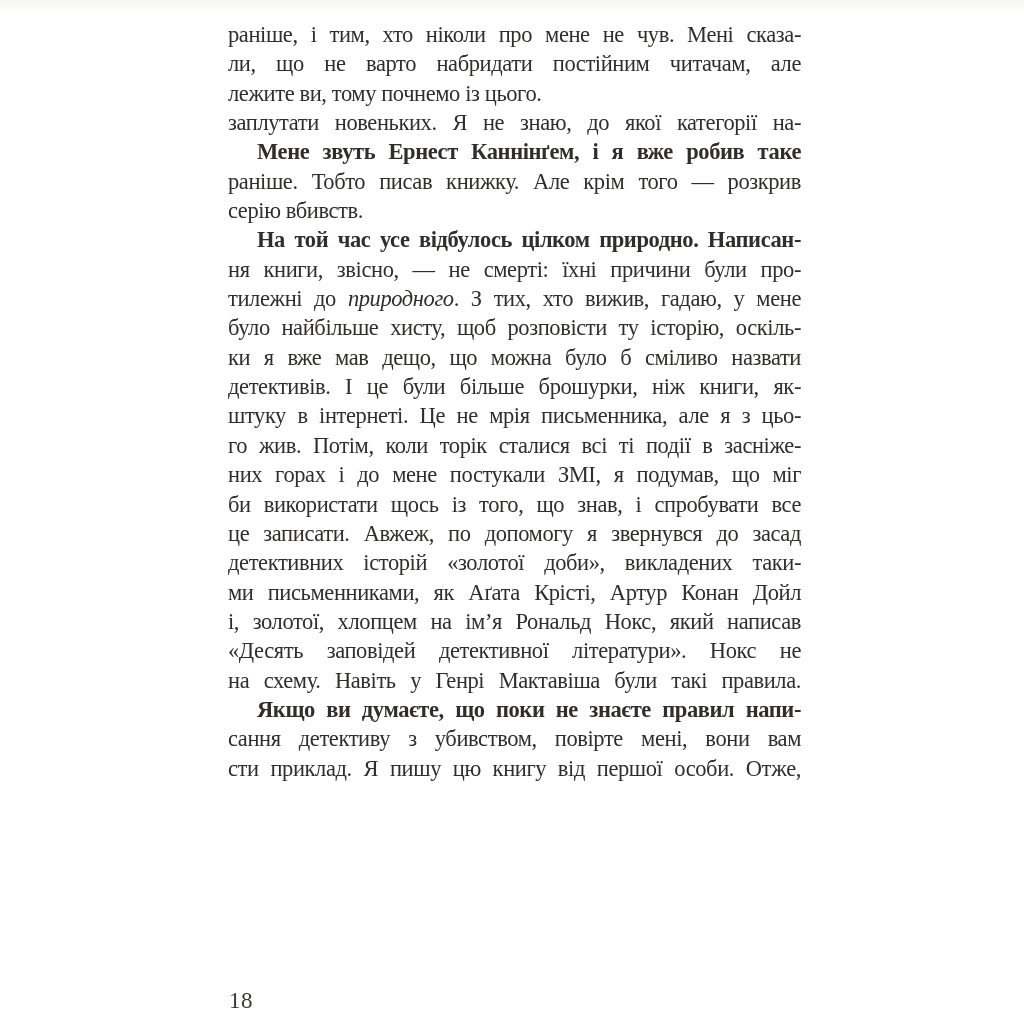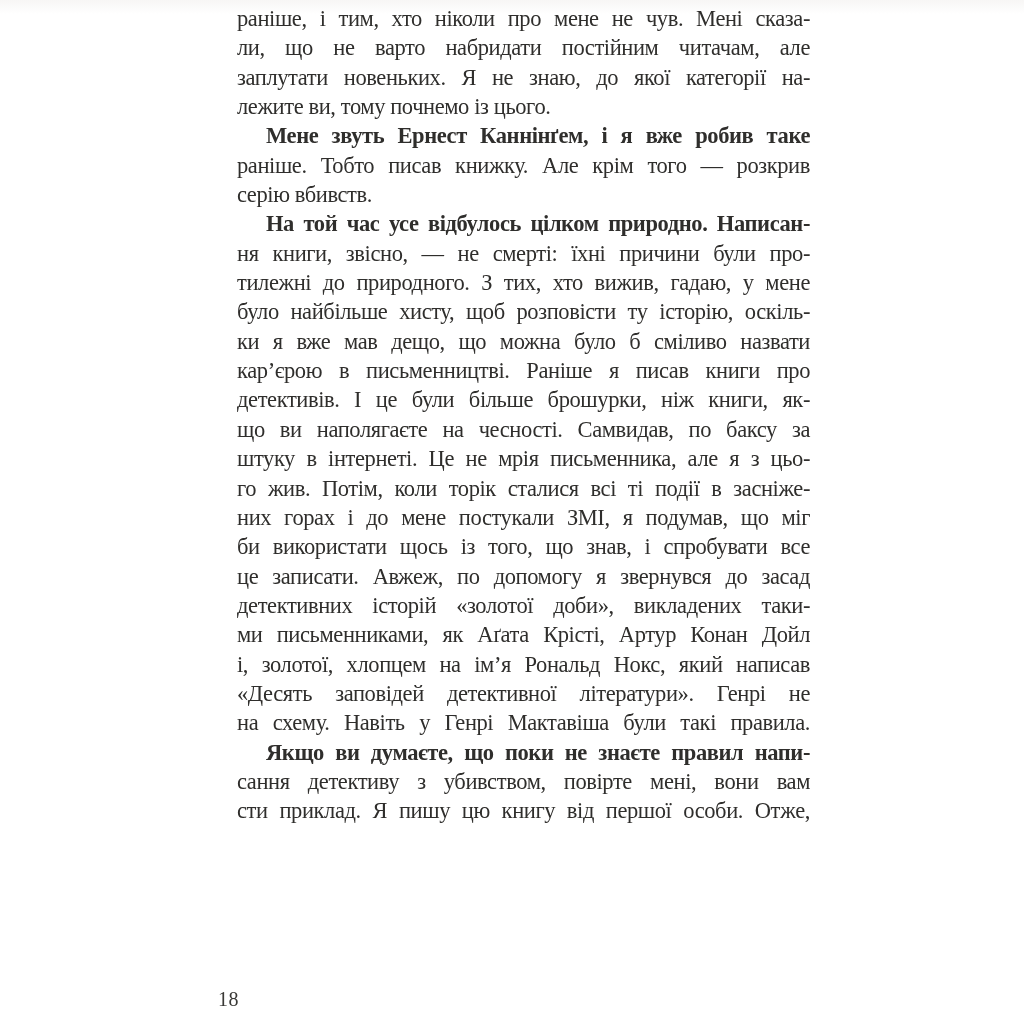--- a/index.html
+++ b/index.html
@@ -13,82 +13,80 @@
   .page {
     position: relative;
     width: 1024px;
     height: 1024px;
     background: linear-gradient(180deg, #f7f6f5 0px, #ffffff 14px, #ffffff 100%);
     overflow: hidden;
   }
   .text-block {
     position: absolute;
     left: 228px;
-    top: 4px;
+    top: 20px;
     width: 573px;
     color: #2f2e2c;
-    margin-left: 9px;
   }
   .line {
     font-size: 22.5px;
     line-height: 29.35px;
     height: 29.35px;
     letter-spacing: -0.4px;
     text-align: justify;
     text-align-last: justify;
     white-space: nowrap;
     overflow: visible;
   }
   .line.no-just {
     text-align: left;
     text-align-last: left;
   }
   .line.indent {
     text-indent: 29px;
     font-weight: bold;
   }
   .italic {
+    font-style: italic;
   }
   .page-number {
     position: absolute;
-    left: 218px;
+    left: 229px;
     top: 988px;
-    font-size: 20px;
+    font-size: 23px;
     letter-spacing: 0.5px;
     color: #3a3936;
   }
 </style>
 </head>
 <body>
 
 <div class="page">
   <div class="text-block">
       <div class="line"><span>раніше, і тим, хто ніколи про мене не чув. Мені сказа-</span></div>
       <div class="line"><span>ли, що не варто набридати постійним читачам, але</span></div>
+      <div class="line no-just"><span>лежите ви, тому почнемо із цього.</span></div>
       <div class="line"><span>заплутати новеньких. Я не знаю, до якої категорії на-</span></div>
-      <div class="line no-just"><span>лежите ви, тому почнемо із цього.</span></div>
       <div class="line indent"><span>Мене звуть Ернест Каннінґем, і я вже робив таке</span></div>
       <div class="line"><span>раніше. Тобто писав книжку. Але крім того — розкрив</span></div>
       <div class="line no-just"><span>серію вбивств.</span></div>
       <div class="line indent"><span>На той час усе відбулось цілком природно. Написан-</span></div>
       <div class="line"><span>ня книги, звісно, — не смерті: їхні причини були про-</span></div>
       <div class="line"><span>тилежні до </span><span class="italic">природного</span><span>. З тих, хто вижив, гадаю, у мене</span></div>
       <div class="line"><span>було найбільше хисту, щоб розповісти ту історію, оскіль-</span></div>
       <div class="line"><span>ки я вже мав дещо, що можна було б сміливо назвати</span></div>
-      <div class="line"><span>кар’єрою в письменництві. Раніше я писав книги про</span></div>
       <div class="line"><span>детективів. І це були більше брошурки, ніж книги, як-</span></div>
-      <div class="line"><span>що ви наполягаєте на чесності. Самвидав, по баксу за</span></div>
       <div class="line"><span>штуку в інтернеті. Це не мрія письменника, але я з цьо-</span></div>
       <div class="line"><span>го жив. Потім, коли торік сталися всі ті події в засніже-</span></div>
       <div class="line"><span>них горах і до мене постукали ЗМІ, я подумав, що міг</span></div>
       <div class="line"><span>би використати щось із того, що знав, і спробувати все</span></div>
       <div class="line"><span>це записати. Авжеж, по допомогу я звернувся до засад</span></div>
       <div class="line"><span>детективних історій «золотої доби», викладених таки-</span></div>
       <div class="line"><span>ми письменниками, як Аґата Крісті, Артур Конан Дойл</span></div>
       <div class="line"><span>і, золотої, хлопцем на ім’я Рональд Нокс, який написав</span></div>
-      <div class="line"><span>«Десять заповідей детективної літератури». Генрі не</span></div>
+      <div class="line"><span>«Десять заповідей детективної літератури». Нокс не</span></div>
       <div class="line"><span>на схему. Навіть у Генрі Мактавіша були такі правила.</span></div>
       <div class="line indent"><span>Якщо ви думаєте, що поки не знаєте правил напи-</span></div>
       <div class="line"><span>сання детективу з убивством, повірте мені, вони вам</span></div>
       <div class="line"><span>сти приклад. Я пишу цю книгу від першої особи. Отже,</span></div>
     </div>
   <div class="page-number">18</div>
 </div>
 
 </body></html>

